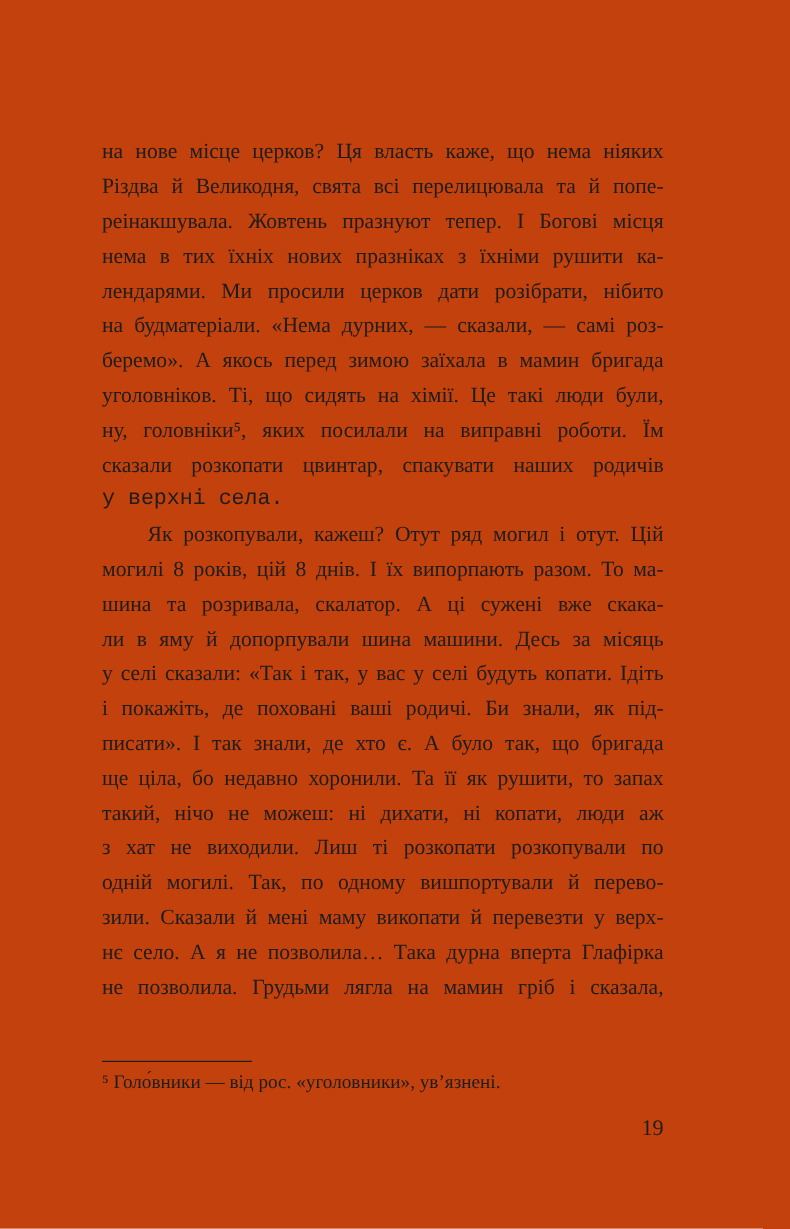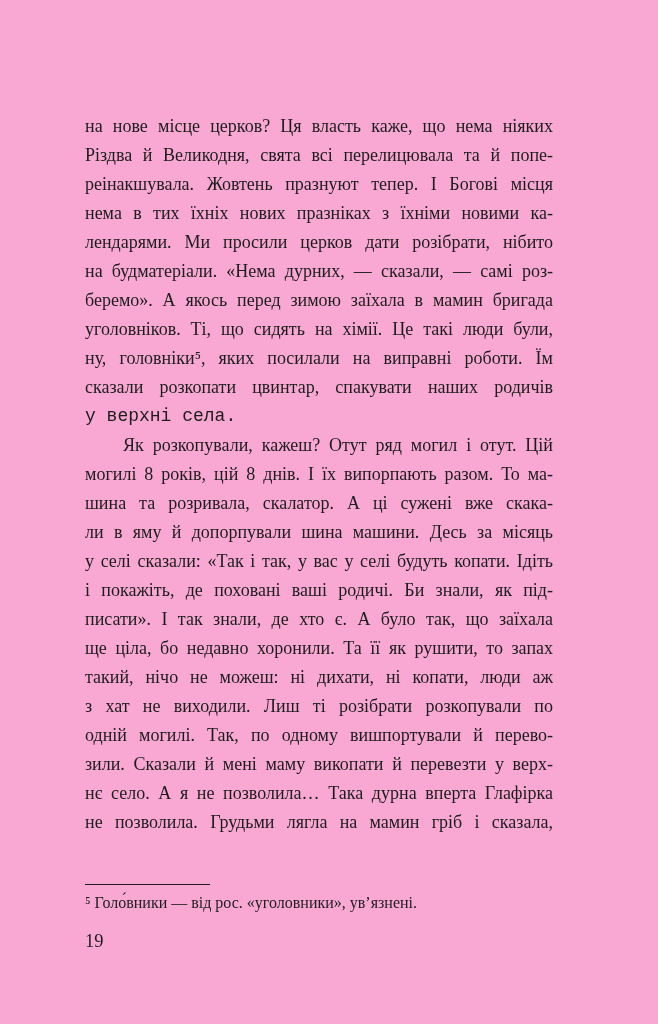--- a/index.html
+++ b/index.html
@@ -4,21 +4,21 @@
 <style>
   html, body {
     margin: 0;
     padding: 0;
     background: #ffffff;
   }
   .page {
     position: relative;
     width: 658px;
     height: 1024px;
-    background: #f9a8d4;
+    background: #c2410c;
     overflow: hidden;
     font-family: "Liberation Serif", "DejaVu Serif", serif;
     color: #1d1d1d;
   }
   .body-text {
     position: absolute;
     left: 85px;
     top: 112px;
     width: 468px;
     font-size: 18px;
@@ -49,56 +49,56 @@
     top: 893px;
     width: 468px;
     font-size: 16px;
     line-height: 20px;
   }
   .page-number {
     position: absolute;
     left: 85px;
     top: 931px;
     width: 468px;
-    text-align: left;
+    text-align: right;
     font-size: 18.5px;
   }
 </style>
 </head>
 <body>
 
 <div class="page">
 
   <div class="body-text">
 
     <div>
       <div class="bline">на нове місце церков? Ця власть каже, що нема ніяких</div>
       <div class="bline">Різдва й Великодня, свята всі перелицювала та й попе-</div>
       <div class="bline">реінакшувала. Жовтень празнуют тепер. І Богові місця</div>
-      <div class="bline">нема в тих їхніх нових празніках з їхніми новими ка-</div>
+      <div class="bline">нема в тих їхніх нових празніках з їхніми рушити ка-</div>
       <div class="bline">лендарями. Ми просили церков дати розібрати, нібито</div>
       <div class="bline">на будматеріали. «Нема дурних, — сказали, — самі роз-</div>
       <div class="bline">беремо». А якось перед зимою заїхала в мамин бригада</div>
       <div class="bline">уголовніков. Ті, що сидять на хімії. Це такі люди були,</div>
       <div class="bline">ну, головніки⁵, яких посилали на виправні роботи. Їм</div>
       <div class="bline">сказали розкопати цвинтар, спакувати наших родичів</div>
       <div class="bline last">у верхні села.</div>
     </div>
 
     <div>
       <div class="bline indent">Як розкопували, кажеш? Отут ряд могил і отут. Цій</div>
       <div class="bline">могилі 8 років, цій 8 днів. І їх випорпають разом. То ма-</div>
       <div class="bline">шина та розривала, скалатор. А ці сужені вже скака-</div>
       <div class="bline">ли в яму й допорпували шина машини. Десь за місяць</div>
       <div class="bline">у селі сказали: «Так і так, у вас у селі будуть копати. Ідіть</div>
       <div class="bline">і покажіть, де поховані ваші родичі. Би знали, як під-</div>
-      <div class="bline">писати». І так знали, де хто є. А було так, що заїхала</div>
+      <div class="bline">писати». І так знали, де хто є. А було так, що бригада</div>
       <div class="bline">ще ціла, бо недавно хоронили. Та її як рушити, то запах</div>
       <div class="bline">такий, нічо не можеш: ні дихати, ні копати, люди аж</div>
-      <div class="bline">з хат не виходили. Лиш ті розібрати розкопували по</div>
+      <div class="bline">з хат не виходили. Лиш ті розкопати розкопували по</div>
       <div class="bline">одній могилі. Так, по одному вишпортували й перево-</div>
       <div class="bline">зили. Сказали й мені маму викопати й перевезти у верх-</div>
       <div class="bline">нє село. А я не позволила… Така дурна вперта Глафірка</div>
       <div class="bline">не позволила. Грудьми лягла на мамин гріб і сказала,</div>
     </div>
 
   </div>
 
   <div class="footnote-rule"></div>
 

